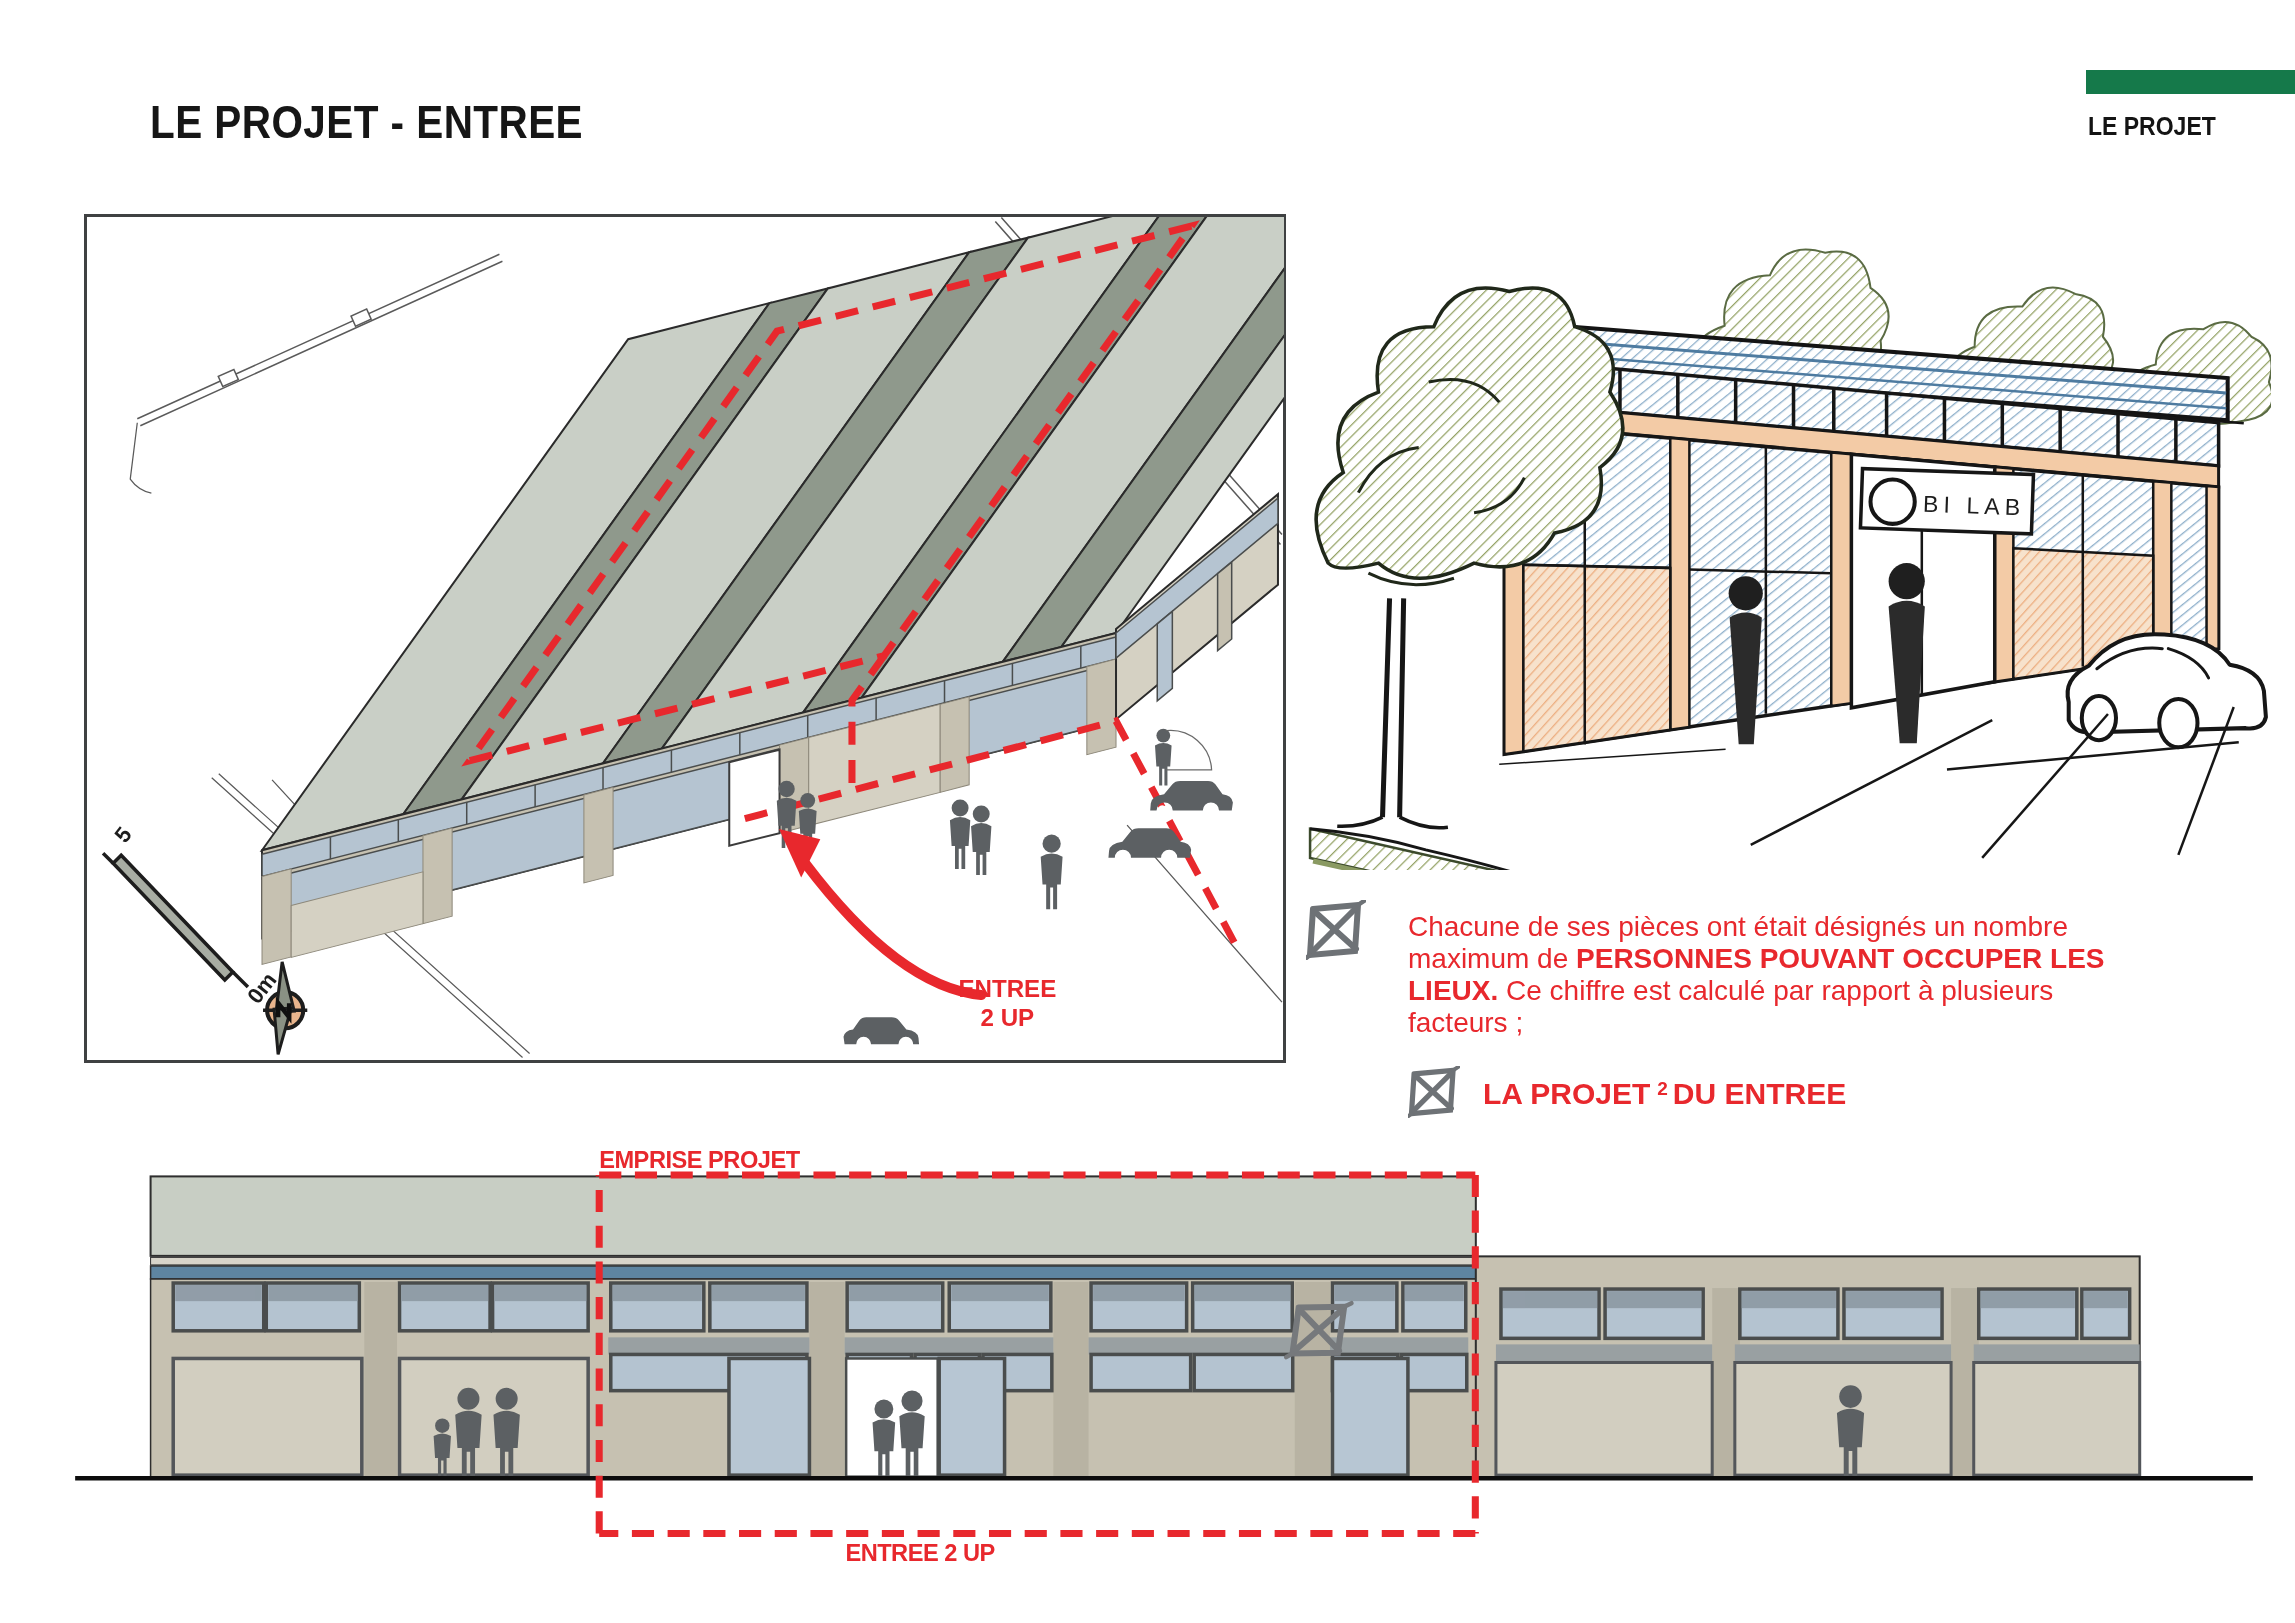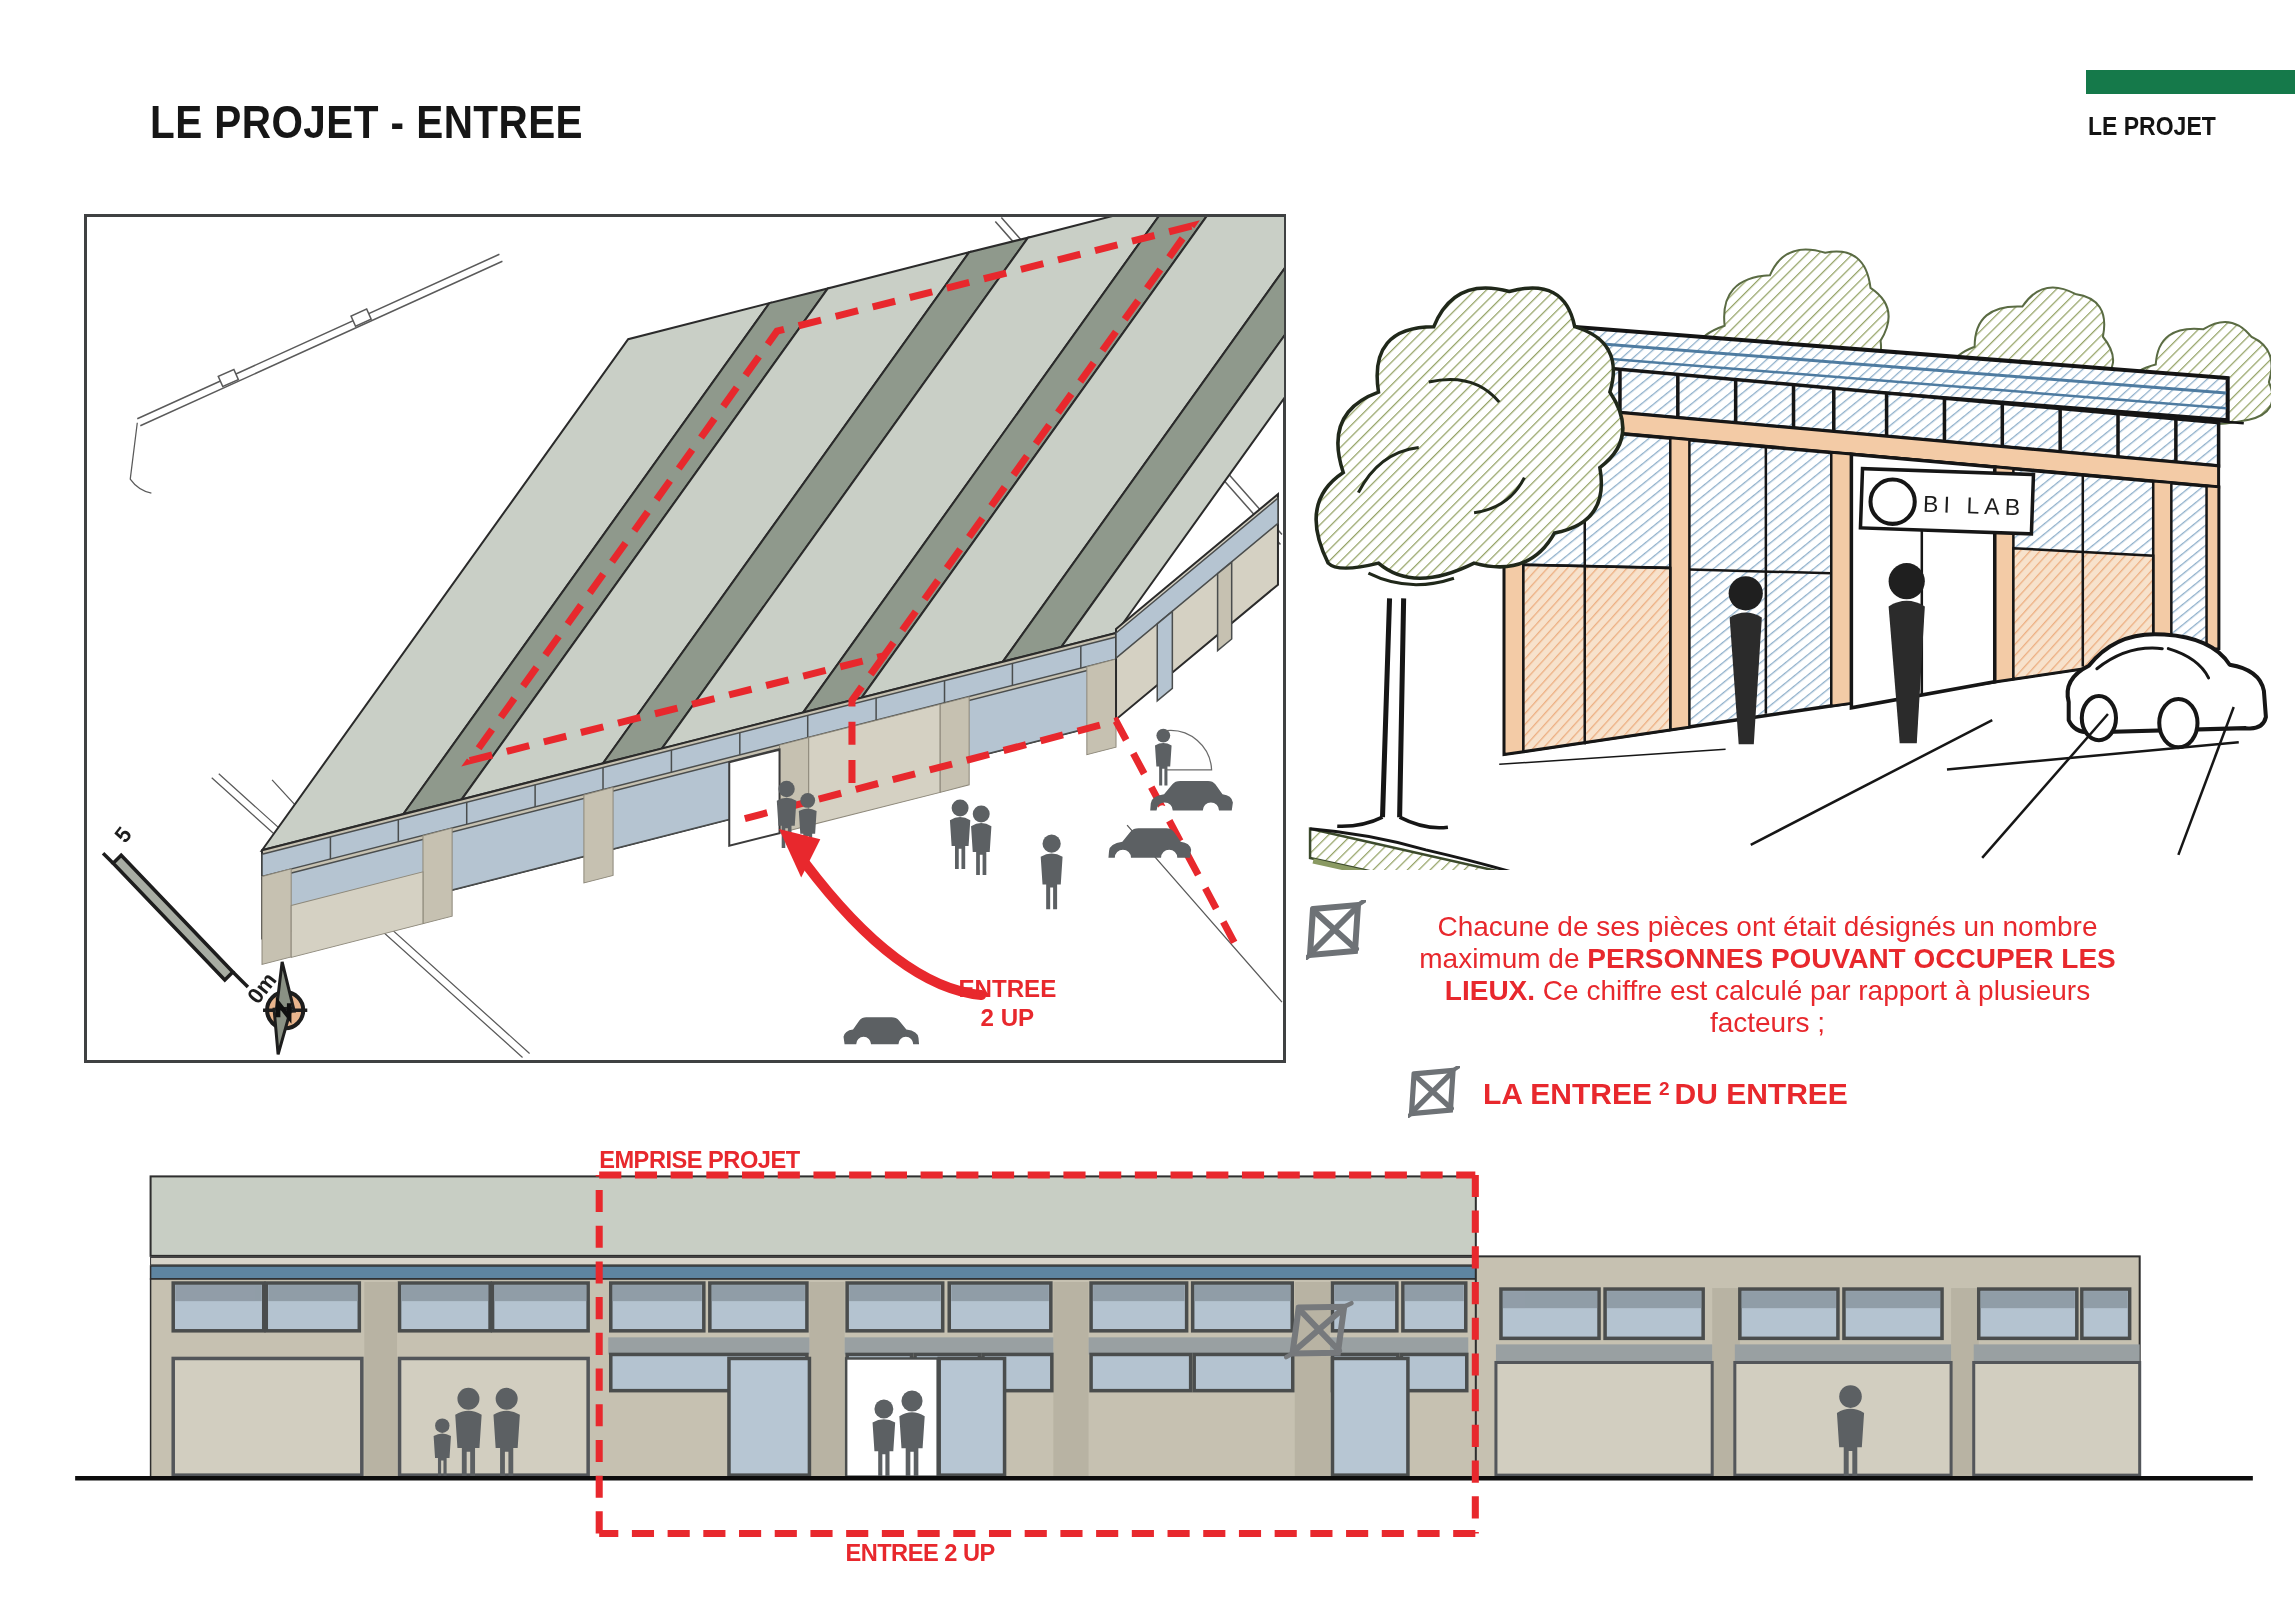--- a/index.html
+++ b/index.html
@@ -17,21 +17,20 @@
   .corner-label{
     left:2088px;top:112px;width:207px;font-size:25px;font-weight:bold;color:#141414;
     transform:scaleX(.92);transform-origin:left center;white-space:nowrap;
   }
   
   .axon-frame{left:84px;top:214px;width:1202px;height:849px;border:3px solid #3f4142;background:#fff;box-sizing:border-box;}
   
   .note-para{
     left:1408px;top:911px;width:719px;font-size:28px;line-height:32px;color:#E8282D;
     font-weight:normal;
-    text-align:center;
   }
   .note-para b{font-weight:bold;}
   .note-item{
     left:1483px;top:1077px;font-size:30px;font-weight:bold;color:#E8282D;white-space:nowrap;
   }
   .note-item sup{font-size:19px;vertical-align:9px;margin:0 5px 0 7px;}
   .bullet-icon{position:absolute;}
   svg text{font-family:"Liberation Sans",sans-serif;}
   .red-label{fill:#E8282D;font-weight:bold;}
 </style>
@@ -295,21 +294,21 @@
 </div>
 
 <svg class="abs bullet-icon" style="left:1408px;top:1066px;" width="52" height="52" viewBox="0 0 120 120">
   <g stroke="#6E7276" stroke-width="12" fill="none" stroke-linecap="round">
     <path d="M14,18 L104,10 L98,102 L8,110 L14,18"></path>
     <path d="M16,22 L100,98 M102,14 L10,106"></path>
     <path d="M104,10 L116,2 M8,110 L-2,118" stroke-width="9"></path>
   </g>
 </svg>
 <div class="abs note-item">
-  <span>LA ENTREE</span><sup>2</sup><span>DU ENTREE</span>
+  <span>LA PROJET</span><sup>2</sup><span>DU ENTREE</span>
 </div>
 
 <svg class="abs" style="left:50px;top:1137px;" width="2228" height="453" viewBox="100 2260 4430 900">
   <defs>
     <symbol id="personE" viewBox="-20 -105 40 107">
       <circle cx="0" cy="-89" r="12.5"></circle>
       <path d="M-15,-71 Q0,-80 15,-71 L12.5,-33 L7.5,-33 L7.5,1 L2,1 L2,-29 L-2,-29 L-2,1 L-7.5,1 L-7.5,-33 L-12.5,-33 Z"></path>
     </symbol>
   </defs>
 

